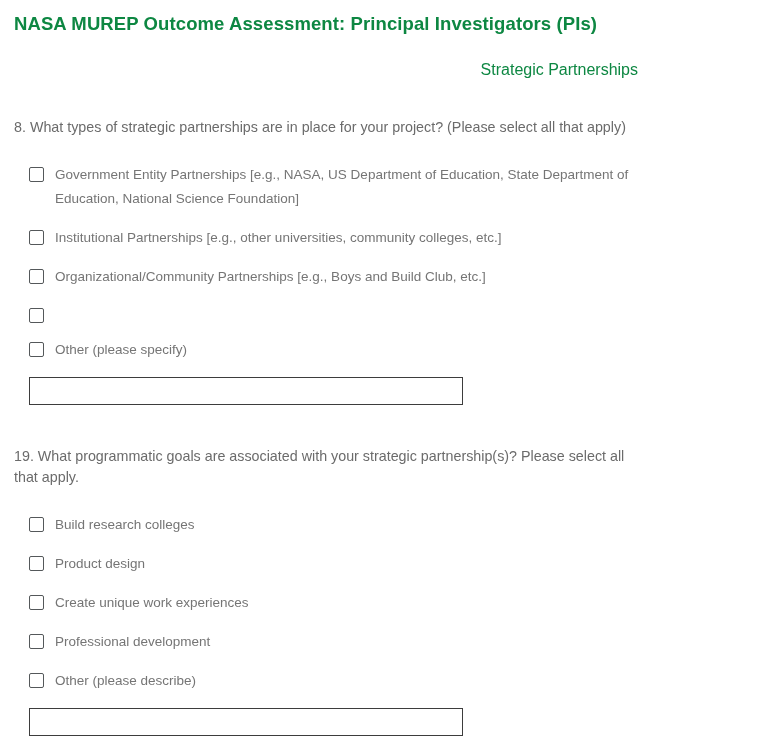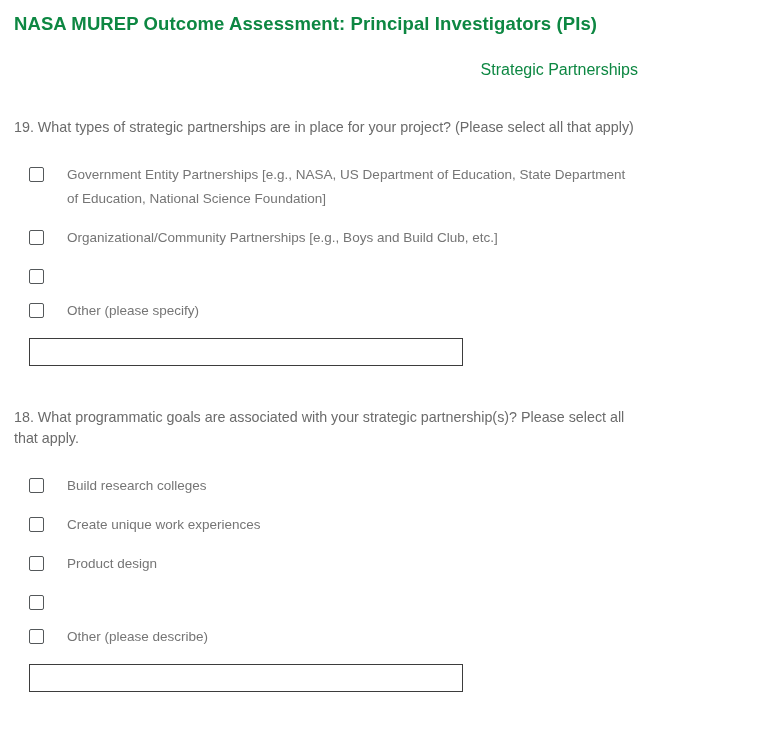--- a/index.html
+++ b/index.html
@@ -38,21 +38,21 @@
     font-size: 14.3px;
     line-height: 21px;
   }
   .question.q18-width { max-width: 700px; margin-top: 41px; }
   .options {
     margin: 25px 0 0 15px;
   }
   .opt {
     display: flex;
     align-items: flex-start;
-    gap: 23px;
+    gap: 11px;
     margin: 0 0 15px 0;
     cursor: pointer;
   }
   .cb {
     flex: none;
     width: 13px;
     height: 13px;
     margin-top: 4px;
     border: 1px solid #54585a;
     border-radius: 2px;
@@ -83,61 +83,66 @@
 </head>
 <body>
 
 <div class="page">
 
   <h1 class="page-title">NASA MUREP Outcome Assessment: Principal Investigators (PIs)</h1>
 
   <h2 class="section-title">Strategic Partnerships</h2>
 
   <div>
-    <p class="question">19. What types of strategic partnerships are in place for your project? (Please select all that apply)</p>
+    <p class="question">8. What types of strategic partnerships are in place for your project? (Please select all that apply)</p>
 
     <div class="options">
       <label class="opt">
         <span class="cb"></span>
         <span class="opt-label">Government Entity Partnerships [e.g., NASA, US Department of Education, State Department of Education, National Science Foundation]</span>
+      </label>
+      <label class="opt">
+        <span class="cb"></span>
+        <span class="opt-label">Institutional Partnerships [e.g., other universities, community colleges, etc.]</span>
       </label>
       <label class="opt">
         <span class="cb"></span>
         <span class="opt-label">Organizational/Community Partnerships [e.g., Boys and Build Club, etc.]</span>
       </label>
       <label class="opt">
         <span class="cb"></span>
       </label>
       <label class="opt">
         <span class="cb"></span>
         <span class="opt-label">Other (please specify)</span>
       </label>
     </div>
 
     <input type="text" class="other-input" value="" style="">
   </div>
 
   <div>
-    <p class="question q18-width">18. What programmatic goals are associated with your strategic partnership(s)? Please select all that apply.</p>
+    <p class="question q18-width">19. What programmatic goals are associated with your strategic partnership(s)? Please select all that apply.</p>
 
     <div class="options">
       <label class="opt">
         <span class="cb"></span>
         <span class="opt-label">Build research colleges</span>
       </label>
       <label class="opt">
         <span class="cb"></span>
+        <span class="opt-label">Product design</span>
+      </label>
+      <label class="opt">
+        <span class="cb"></span>
         <span class="opt-label">Create unique work experiences</span>
       </label>
       <label class="opt">
         <span class="cb"></span>
-        <span class="opt-label">Product design</span>
-      </label>
-      <label class="opt">
-        <span class="cb"></span>
+        <span class="opt-label">Professional development</span>
       </label>
       <label class="opt">
         <span class="cb"></span>
         <span class="opt-label">Other (please describe)</span>
       </label>
     </div>
 
     <input type="text" class="other-input" value="" style="">
   </div>
 

